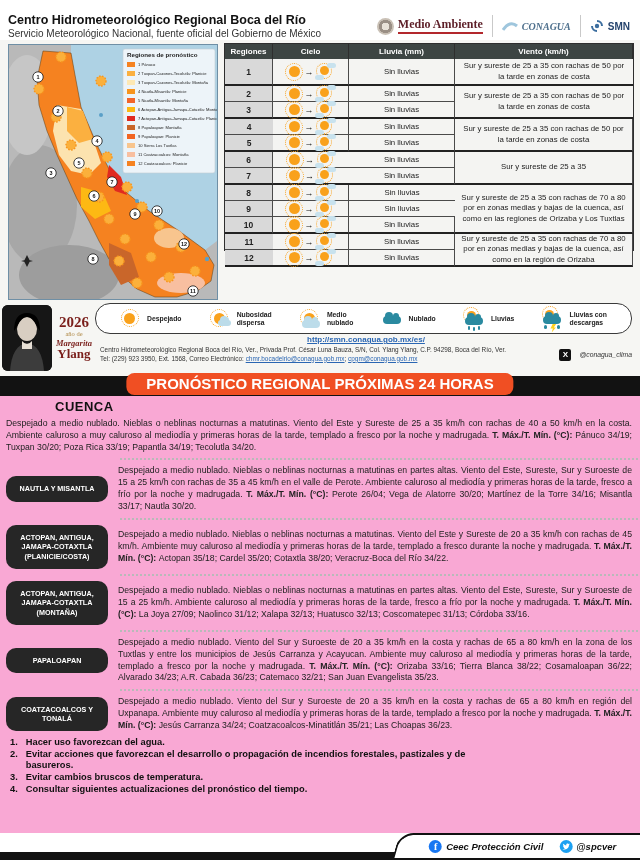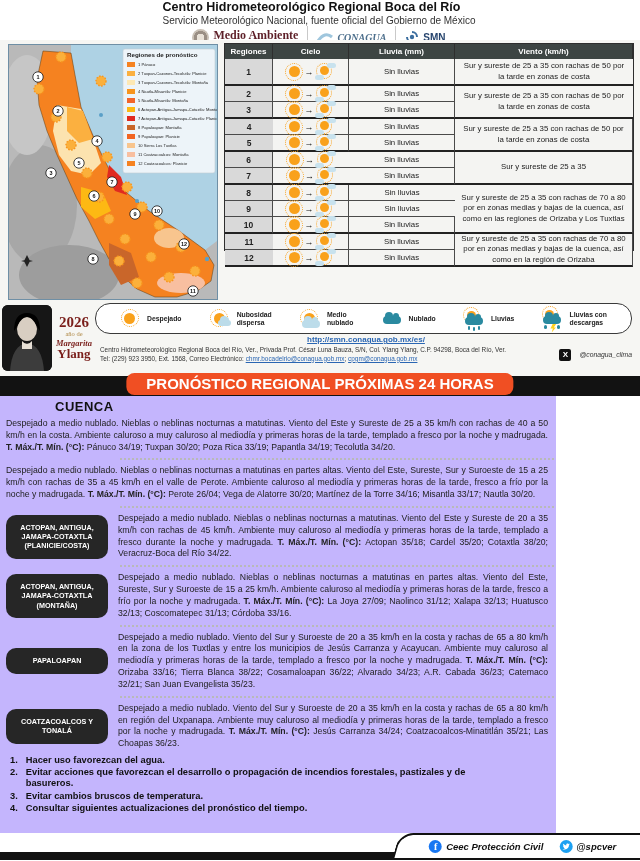--- a/index.html
+++ b/index.html
@@ -2,21 +2,21 @@
 <html><head>
 <meta charset="utf-8">
 <style>
   * { margin:0; padding:0; box-sizing:border-box; }
   html,body { width:640px; height:861px; }
   body { position:relative; overflow:hidden; background:#fff;
          font-family:"Liberation Sans", sans-serif; color:#1a1a1a; }
 
   
   .hdr { position:absolute; top:0; left:0; width:640px; height:40px; background:#fff;
-         display:flex; justify-content:space-between; align-items:center; padding:0 10px 2px 8px;flex-direction:column; }
+         display:flex; justify-content:space-between; align-items:center; padding:14px 10px 2px 8px; }
   .hdr-title { font-size:12.5px; font-weight:bold; color:#111; }
   .hdr-sub { font-size:10px; color:#333; margin-top:1px; }
   .logos { display:flex; align-items:center; gap:9px; }
   .logo-div { width:1px; height:22px; background:#c9c9c9; }
   .logo-item { display:flex; align-items:center; gap:4px; }
   .ma-emblem { width:17px; height:17px; border-radius:50%;
        background:radial-gradient(circle at 50% 50%, #e9e2d8 0 30%, #9a8f85 31% 55%, #c9c0b5 56% 100%); }
   .ma-txt { font-size:12px; font-weight:bold; color:#5d1f28; font-family:"Liberation Serif", serif; line-height:1; }
   .ma-bar { height:2px; background:#b3282d; margin-top:2px; }
   .con-txt { font-size:10px; font-weight:bold; font-style:italic; color:#4d6f8c;
@@ -91,21 +91,21 @@
            font-size:8px; font-weight:bold; display:flex; align-items:center; justify-content:center; flex:0 0 12px; }
   .xhandle { font-size:6.8px; font-style:italic; color:#333; }
 
   
   .blackband { position:absolute; top:376px; left:0; width:640px; height:20px; background:#121212; }
   .banner { position:absolute; top:-3px; left:50%; transform:translateX(-50%);
             background:#F04F23; color:#fff; font-weight:bold; font-size:15px;
             padding:2px 20px 3px; border-radius:8px; white-space:nowrap; }
 
   
-  .main { position:absolute; top:396px; left:0; width:556px; height:437px; background:#c4b5fd; overflow:hidden; }
+  .main { position:absolute; top:396px; left:0; width:640px; height:437px; background:#f9a8d4; overflow:hidden; }
   .cuenca { font-size:13px; font-weight:bold; color:#111; margin:3px 0 2px 55px; letter-spacing:.5px; }
   .sec { display:flex; gap:10px; align-items:center; padding:2px 8px 2px 6px; }
   .sec-label { flex:0 0 102px; background:#262626; color:#fff; border-radius:10px;
                padding:8px 5px; text-align:center; font-weight:bold; font-size:7.2px; line-height:1.3; }
   .sec-text { flex:1; font-size:8.7px; line-height:1.36; text-align:justify; color:#222; }
   .sep { border-top:2px dotted #b9b9b9; margin:3px 2px 3px 120px; }
 
   
   .rec-head { display:flex; justify-content:space-between; align-items:flex-end; margin-top:4px; }
   .rec-banner { background:#F04F23; color:#fff; font-weight:bold; font-size:11.5px;
@@ -501,20 +501,21 @@
 </div>
 
 <div class="main">
   <div class="cuenca">CUENCA</div>
   <div id="sections">
       <div class="sec">
         <div class="sec-text"><span>Despejado a medio nublado. Nieblas o neblinas nocturnas a matutinas. Viento del Este y Sureste de 25 a 35 km/h con rachas de 40 a 50 km/h en la costa. Ambiente caluroso a muy caluroso al mediodía y primeras horas de la tarde, templado a fresco por la noche y madrugada. </span><b>T. Máx./T. Mín. (°C): </b><span>Pánuco 34/19; Tuxpan 30/20; Poza Rica 33/19; Papantla 34/19; Tecolutla 34/20.</span></div>
       </div>
       <div class="sep"></div>
       <div class="sec">
+        <div class="sec-label">NAUTLA Y MISANTLA</div>
         <div class="sec-text"><span>Despejado a medio nublado. Nieblas o neblinas nocturnas a matutinas en partes altas. Viento del Este, Sureste, Sur y Suroeste de 15 a 25 km/h con rachas de 35 a 45 km/h en el valle de Perote. Ambiente caluroso al mediodía y primeras horas de la tarde, fresco a frío por la noche y madrugada. </span><b>T. Máx./T. Mín. (°C): </b><span>Perote 26/04; Vega de Alatorre 30/20; Martínez de la Torre 34/16; Misantla 33/17; Nautla 30/20.</span></div>
       </div>
       <div class="sep"></div>
       <div class="sec">
         <div class="sec-label">ACTOPAN, ANTIGUA, JAMAPA-COTAXTLA (PLANICIE/COSTA)</div>
         <div class="sec-text"><span>Despejado a medio nublado. Nieblas o neblinas nocturnas a matutinas. Viento del Este y Sureste de 20 a 35 km/h con rachas de 45 km/h. Ambiente muy caluroso al mediodía y primeras horas de la tarde, templado a fresco durante la noche y madrugada. </span><b>T. Máx./T. Mín. (°C): </b><span>Actopan 35/18; Cardel 35/20; Cotaxtla 38/20; Veracruz-Boca del Río 34/22.</span></div>
       </div>
       <div class="sep"></div>
       <div class="sec">
         <div class="sec-label">ACTOPAN, ANTIGUA, JAMAPA-COTAXTLA (MONTAÑA)</div>

